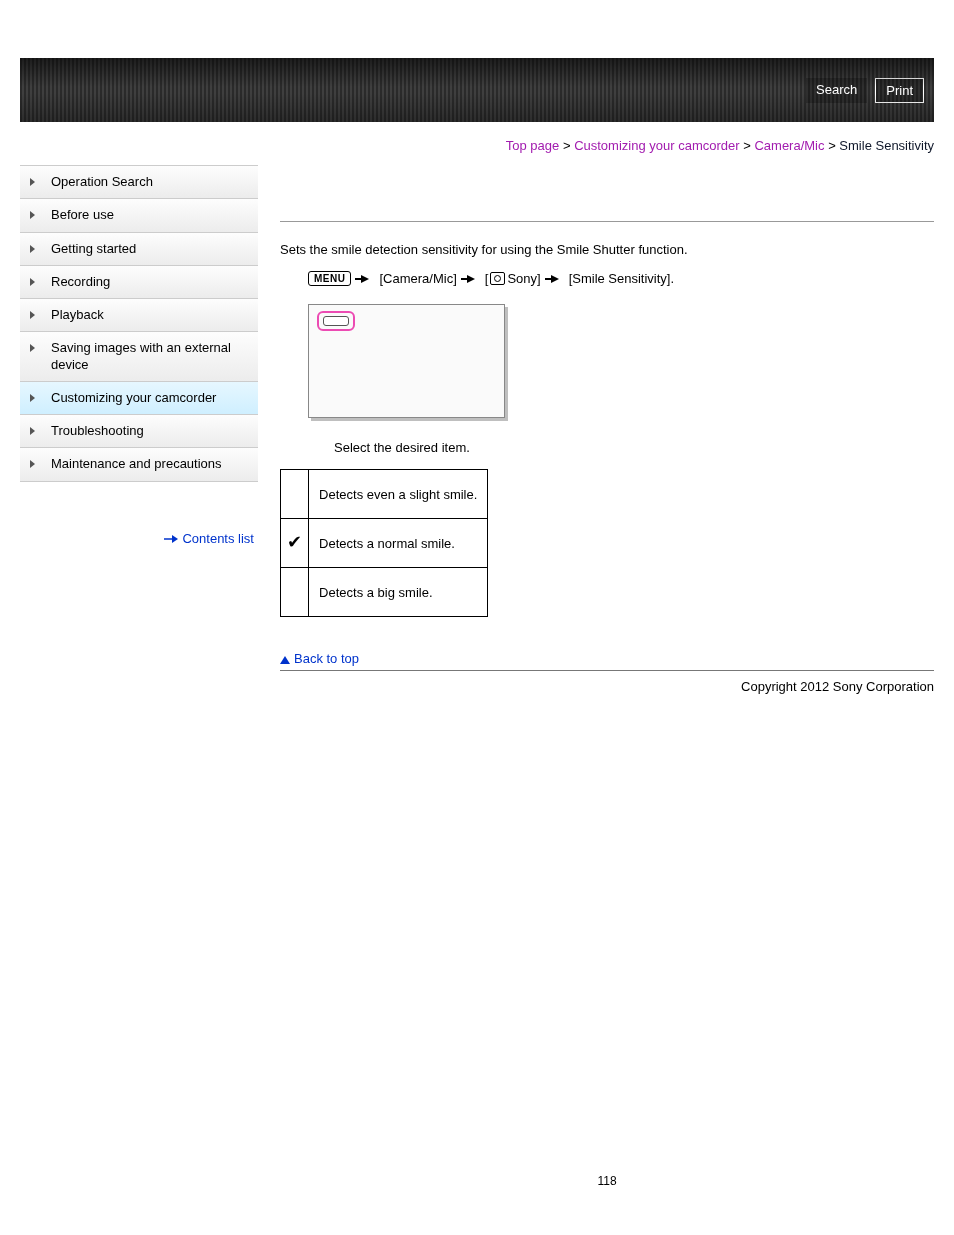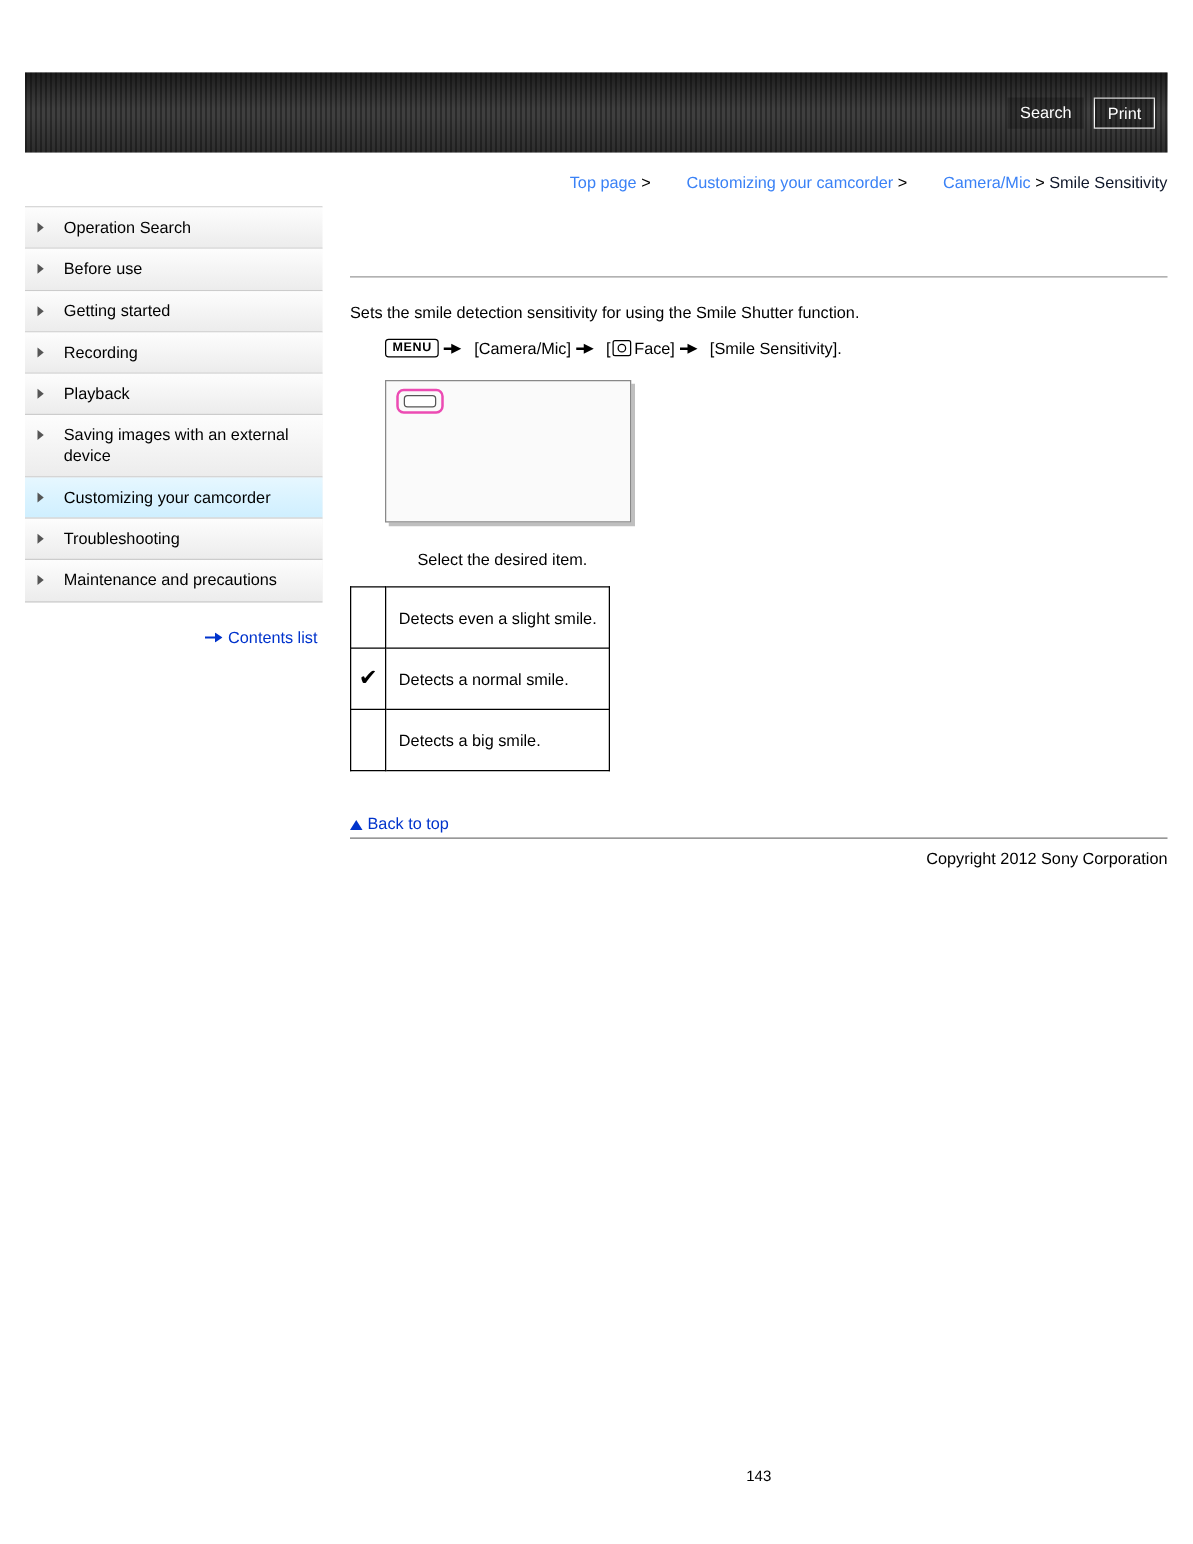--- a/index.html
+++ b/index.html
@@ -46,23 +46,22 @@
   }
   .banner-btn.outlined {
     border: 1px solid #fff;
   }
   .breadcrumb-row {
     text-align: right;
     font-size: 13px;
     margin-bottom: 12px;
   }
   .breadcrumb-row a {
-    color: #3b82f6;
+    color: #a21caf;
     text-decoration: none;
-    margin-left: 25px;
   }
   .breadcrumb-row .sep {
     color: #000;
   }
   .layout {
     display:flex;
     gap: 22px;
     align-items:flex-start;
   }
   .sidebar {
@@ -90,20 +89,21 @@
     width:0;height:0;
     border-top:4px solid transparent;
     border-bottom:4px solid transparent;
     border-left:5px solid #555;
     margin-top:4px;
     flex:0 0 auto;
   }
   .contents-link-row {
     text-align:right;
     padding: 20px 4px 0 0;
+    margin-top: 29px;
   }
   .contents-link-row a{
     color:#0033cc;
     text-decoration:none;
     font-size:13px;
   }
   .contents-arrow{
     display:inline-block;
     vertical-align:middle;
     margin-right:4px;
@@ -285,21 +285,21 @@
 
     <div class="main">
       <hr class="hr">
       <p class="intro">Sets the smile detection sensitivity for using the Smile Shutter function.</p>
 
       <div class="menu-line">
         <span class="menu-box">MENU</span>
         <span class="rarrow"></span>
         <span>[Camera/Mic]</span>
         <span class="rarrow"></span>
-        <span class="face-chip">[<span class="face-icon"></span><span>Face]</span></span>
+        <span class="face-chip">[<span class="face-icon"></span><span>Sony]</span></span>
         <span class="rarrow"></span>
         <span>[Smile Sensitivity].</span>
       </div>
 
       <div class="screenshot-box">
         <div class="pink">
             <span class="tiny">MENU</span>
           </div>
       </div>
 
@@ -321,16 +321,16 @@
             </tr>
           </tbody>
       </table>
 
       <div class="back-row">
         <span class="up-tri"></span><a href="#">Back to top</a>
       </div>
       <hr class="foot-hr">
       <div class="copyright">Copyright 2012 Sony Corporation</div>
 
-      <div class="page-num">143</div>
+      <div class="page-num">118</div>
     </div>
   </div>
 </div>
 
 </body></html>

